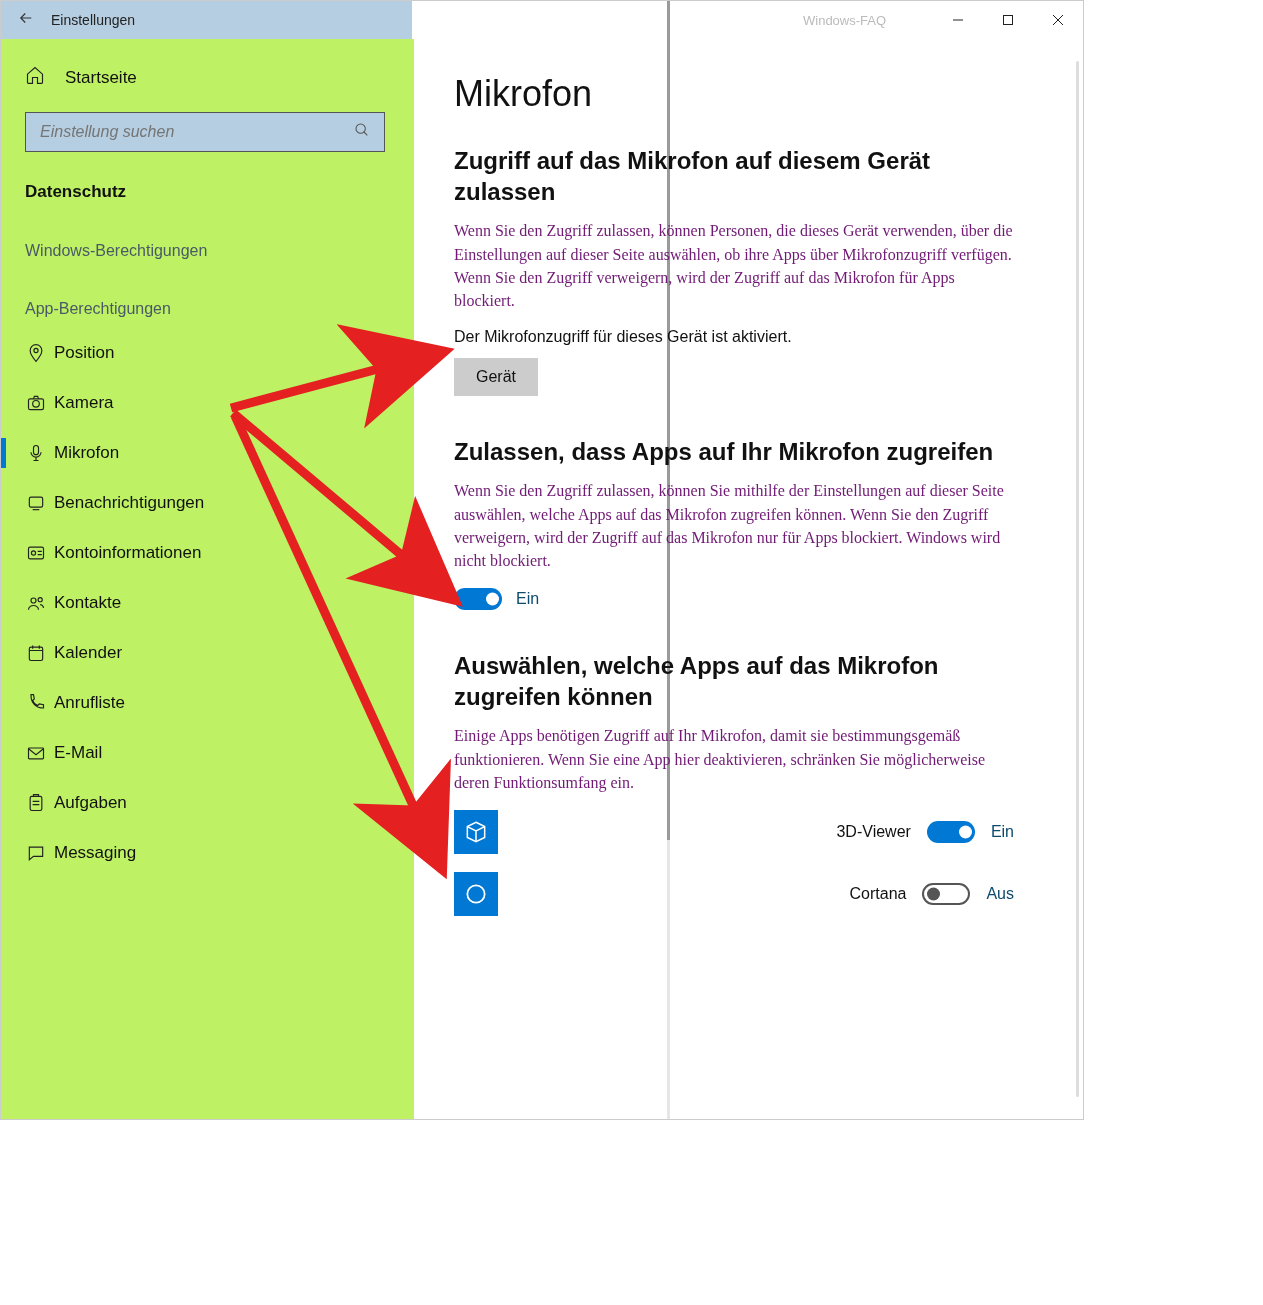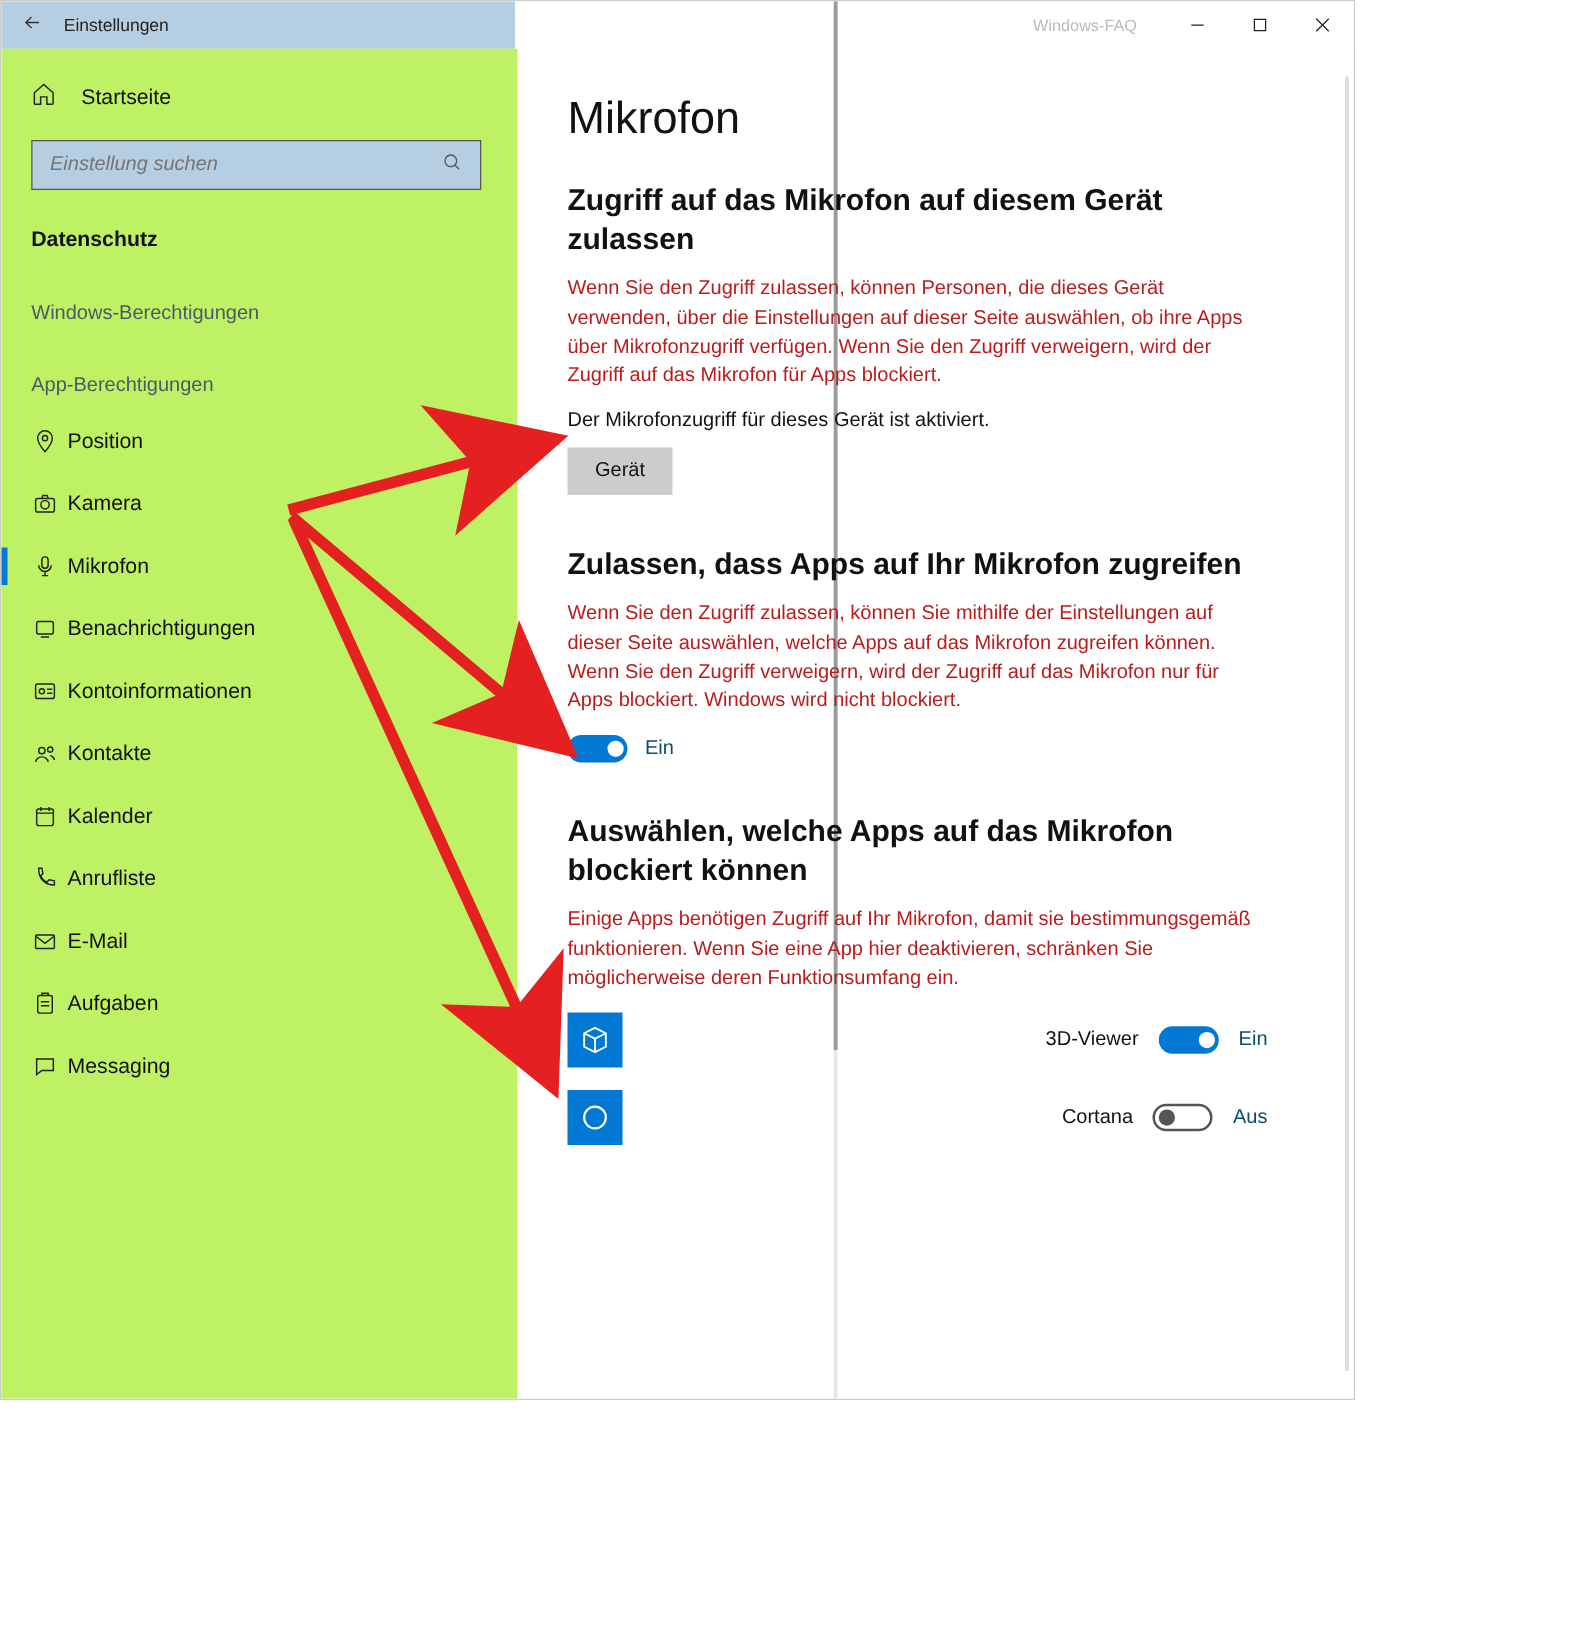--- a/index.html
+++ b/index.html
@@ -1,42 +1,42 @@
 <!DOCTYPE html>
 <html><head>
 <meta charset="utf-8">
 <style>
   * { box-sizing: border-box; margin: 0; padding: 0; font-family: "Segoe UI", Arial, sans-serif; }
   body { background: #fff; color: #000; width: 1084px; height: 1120px; overflow: hidden; border: 1px solid #ccc; position: relative; }
   .titlebar { height: 38px; display: flex; align-items: center; background: linear-gradient(to right, #b6cee1 0%, #b6cee1 38%, #ffffff 38%, #ffffff 100%); }
   .titlebar .back { width: 50px; text-align: center; font-size: 18px; color: #333; cursor: default; }
   .titlebar .title { font-size: 14px; color: #222; }
   .titlebar .spacer { flex: 1; }
-  .watermark { width: 130px; color: #bbb; font-size: 13px; text-align: center; }
+  .watermark { width: 130px; color: #bbb; font-size: 13px; text-align: left; }
   .ctrl { width: 50px; height: 38px; display: flex; align-items: center; justify-content: center; font-size: 14px; color: #222; }
   .ctrl svg, .ctrl .glyph { pointer-events: none; }
   .layout { display: flex; height: calc(100% - 38px); }
   .sidebar { width: 413px; background: #bef264; padding: 14px 0 0 0; overflow: hidden; position: relative; }
   .home { display: flex; align-items: center; gap: 20px; padding: 12px 24px; font-size: 17px; color: #111; }
   .home svg { flex-shrink: 0; }
   .search-wrap { padding: 10px 28px 10px 24px; }
   .search { width: 360px; height: 40px; border: 1px solid #555; background: #b6cee1; display: flex; align-items: center; padding: 0 14px; }
   .search-input { flex: 1; border: none; outline: none; background: transparent; font-size: 16px; font-style: italic; color: #5a5a5a; }
   .search-icon { color: #555; font-size: 16px; }
   .category { padding: 20px 24px 10px; font-size: 17px; color: #111; }
   .category.bold { font-weight: 600; }
   .subhead { padding: 30px 24px 10px; font-size: 16px; color: #4a5a66; }
   .nav { list-style: none; }
   .nav-item { display: flex; align-items: center; gap: 7px; padding: 14px 24px; font-size: 17px; color: #111; position: relative; }
   .nav-item.selected::before { content: ""; position: absolute; left: 0; top: 10px; bottom: 10px; width: 5px; background: #0078d4; }
   .nav-item .ic { width: 22px; height: 22px; display: inline-flex; align-items: center; justify-content: center; color: #222; }
   .main { flex: 1; padding: 34px 38px 0 40px; overflow: hidden; position: relative; }
   .main h1 { font-weight: 300; font-size: 36px; color: #111; margin-bottom: 30px; }
   .main h2 { font-weight: 700; font-size: 24px; color: #111; margin: 0 0 12px 0; line-height: 1.3; max-width: 560px; }
-  .main p { font-size: 16px; color: #b91c1c; line-height: 1.45; max-width: 560px; margin-bottom: 16px; }
+  .main p { font-size: 16px; color: #701a75; line-height: 1.45; max-width: 560px; margin-bottom: 16px; font-family: Liberation Serif, serif; }
   .status { font-size: 16px; color: #111; margin-bottom: 12px; }
   .btn { background: #ccc; border: none; padding: 10px 22px; font-size: 16px; color: #111; margin-bottom: 40px; }
   .toggle { display: flex; align-items: center; gap: 14px; margin-bottom: 40px; }
   .sw { width: 48px; height: 22px; border-radius: 11px; position: relative; }
   .sw.on { background: #0078d4; }
   .sw.on .knob { background: #fff; right: 3px; }
   .sw.off { background: #fff; border: 2px solid #555; }
   .sw.off .knob { background: #555; left: 3px; }
   .knob { width: 13px; height: 13px; border-radius: 50%; position: absolute; top: 50%; transform: translateY(-50%); }
   .toggle-label { font-size: 16px; color: #0c4a6e; }
@@ -223,21 +223,21 @@
 
     <h2>Zulassen, dass Apps auf Ihr Mikrofon zugreifen</h2>
     <p>Wenn Sie den Zugriff zulassen, können Sie mithilfe der Einstellungen auf dieser Seite auswählen, welche Apps auf das Mikrofon zugreifen können. Wenn Sie den Zugriff verweigern, wird der Zugriff auf das Mikrofon nur für Apps blockiert. Windows wird nicht blockiert.</p>
     <div class="toggle">
       <div class="sw on">
           <div class="knob"></div>
         </div>
       <span class="toggle-label">Ein</span>
     </div>
 
-    <h2>Auswählen, welche Apps auf das Mikrofon blockiert können</h2>
+    <h2>Auswählen, welche Apps auf das Mikrofon zugreifen können</h2>
     <p>Einige Apps benötigen Zugriff auf Ihr Mikrofon, damit sie bestimmungsgemäß funktionieren. Wenn Sie eine App hier deaktivieren, schränken Sie möglicherweise deren Funktionsumfang ein.</p>
 
     <div class="app-row">
       <div class="app-icon">
         <svg width="26" height="26" viewBox="0 0 24 24" fill="none" stroke="#fff" stroke-width="1.4">
             <path d="M12 3l8 4v10l-8 4-8-4V7z"></path>
             <path d="M4 7l8 4 8-4M12 11v10"></path>
           </svg>
       </div>
       <div class="app-name">3D-Viewer</div>

